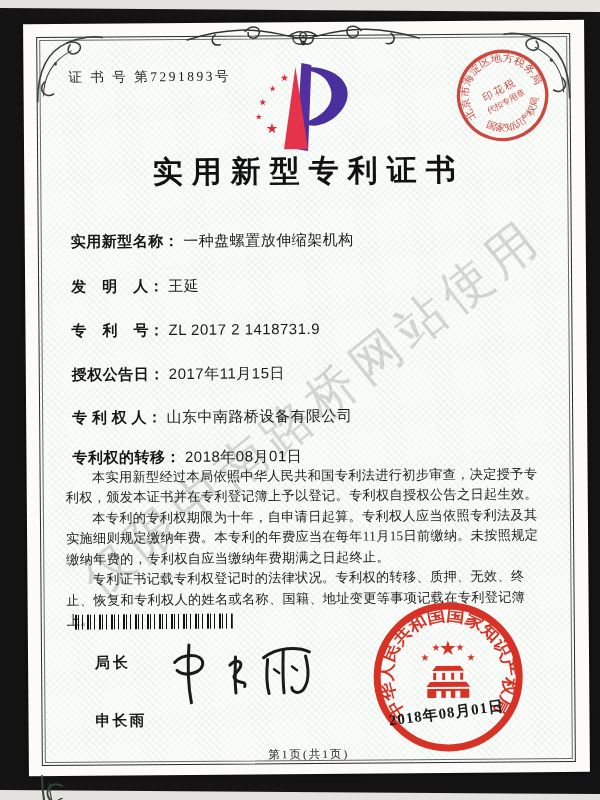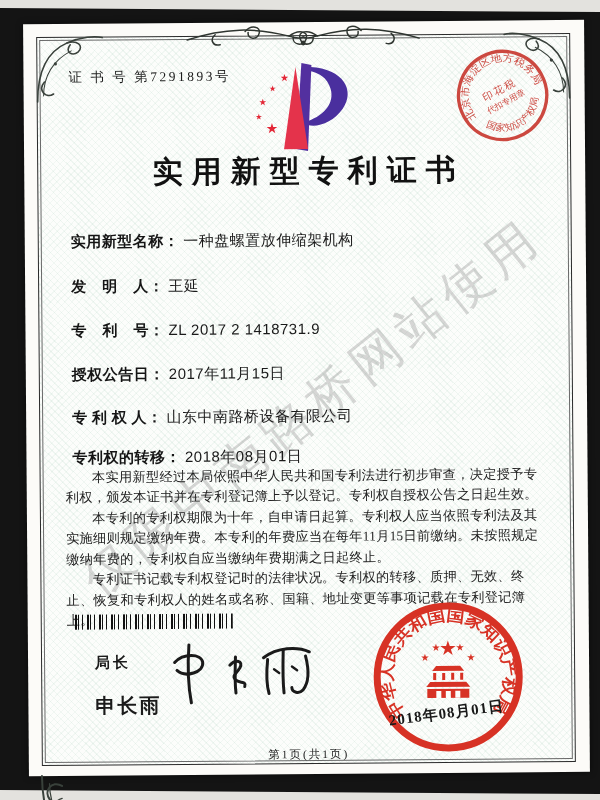--- a/index.html
+++ b/index.html
@@ -48,21 +48,21 @@
   .body-text{
     position:absolute;left:25px;top:430px;width:484px;
     font-size:13.2px;line-height:1.55;color:#222;letter-spacing:.3px;
   }
   .body-text p{margin:0;text-indent:2em;}
   .barcode{
     position:absolute;left:33px;top:577px;width:158px;height:15px;
     background:repeating-linear-gradient(90deg,#111 0 2px,transparent 2px 3px,#111 3px 4px,transparent 4px 7px,#111 7px 8px,transparent 8px 12px);
   }
   .director-title{position:absolute;left:53px;top:616px;font-size:15px;font-weight:700;letter-spacing:3px;color:#1b1b1b;}
-  .director-name{position:absolute;left:53px;top:655px;font-size:20px;font-weight:700;letter-spacing:2px;color:#1b1b1b;}
+  .director-name{position:absolute;left:53px;top:674px;font-size:15px;font-weight:700;letter-spacing:2px;color:#1b1b1b;}
   .signature{position:absolute;left:118px;top:598px;width:172px;height:76px;z-index:4;transform:rotate(-2deg);}
   .seal{position:absolute;left:328px;top:564px;width:156px;height:156px;z-index:4;opacity:.95;}
   .seal-date{
     position:absolute;left:318px;top:669px;width:172px;text-align:center;z-index:5;
     font-size:15px;font-weight:700;letter-spacing:1px;color:#191919;transform:rotate(-7deg);
   }
   .page-footer{position:absolute;left:0;top:711px;width:100%;text-align:center;font-size:11.5px;letter-spacing:2px;color:#222;}
   .watermark{
     position:absolute;left:272px;top:372px;z-index:2;white-space:nowrap;
     font-size:50px;letter-spacing:7px;font-weight:500;

